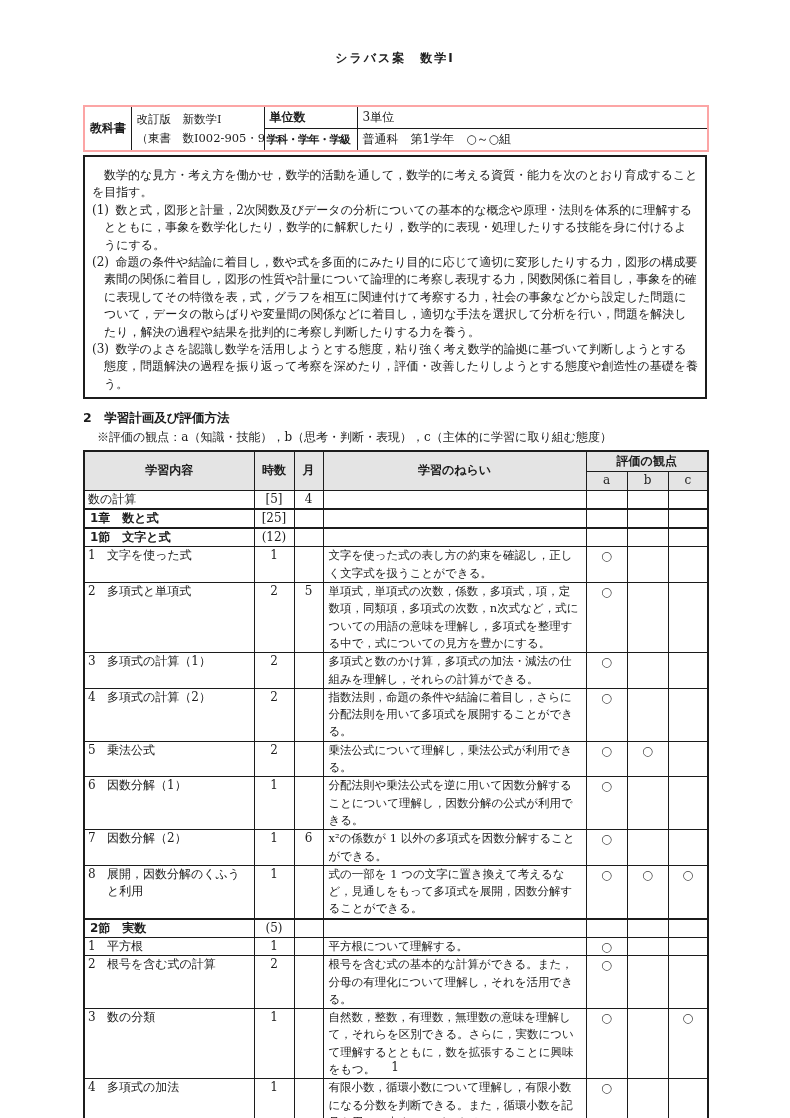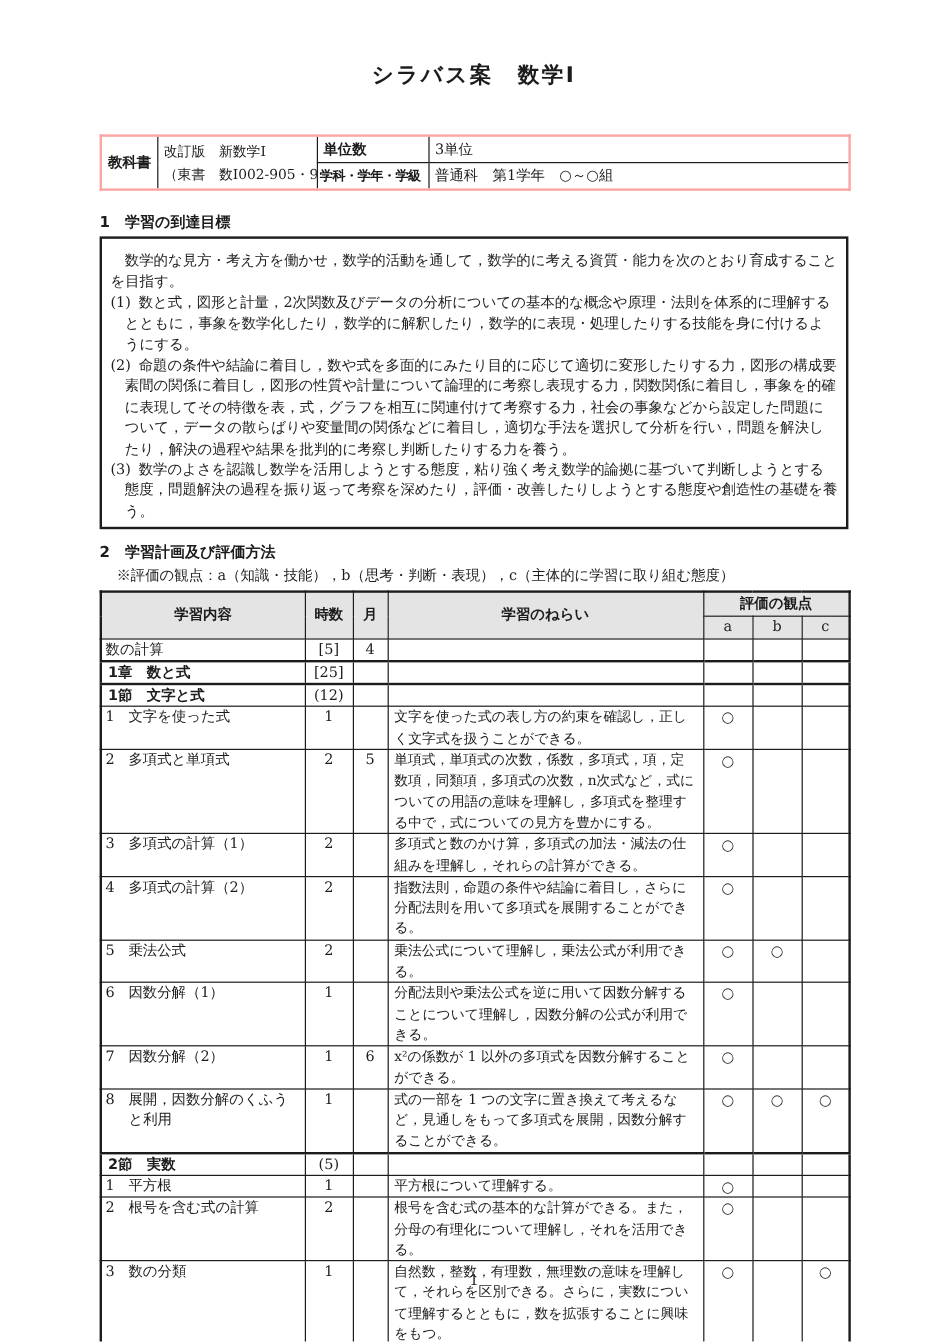--- a/index.html
+++ b/index.html
@@ -17,21 +17,21 @@
   .content {
     position: absolute;
     left: 83px; top: 0;
     width: 624px;
   }
 
   
   .doc-title {
     margin: 50px 0 0 0;
     text-align: center;
-    font-size: 18px;
+    font-size: 12px;
     font-weight: bold;
     letter-spacing: 2px;
     font-family: "DejaVu Sans", "Liberation Sans", sans-serif;
   }
 
   
   table { border-collapse: collapse; }
   .info-table {
     width: 624px;
     margin-top: 38px;
@@ -146,21 +146,20 @@
         <td class="lbl">単位数</td>
         <td>3単位</td>
       </tr>
       <tr>
         <td class="lbl lbl-tight">学科・学年・学級</td>
         <td>普通科　第1学年　○～○組</td>
       </tr>
     </tbody>
   </table>
 
-  <div class="sec-heading gothic">1　学習の到達目標</div>
 
   <div class="goals-box">
     <p class="goals-intro">数学的な見方・考え方を働かせ，数学的活動を通して，数学的に考える資質・能力を次のとおり育成することを目指す。</p>
     <div>
         <p class="goal-item"><span class="goal-num">(1)</span><span>数と式，図形と計量，2次関数及びデータの分析についての基本的な概念や原理・法則を体系的に理解するとともに，事象を数学化したり，数学的に解釈したり，数学的に表現・処理したりする技能を身に付けるようにする。</span></p>
         <p class="goal-item"><span class="goal-num">(2)</span><span>命題の条件や結論に着目し，数や式を多面的にみたり目的に応じて適切に変形したりする力，図形の構成要素間の関係に着目し，図形の性質や計量について論理的に考察し表現する力，関数関係に着目し，事象を的確に表現してその特徴を表，式，グラフを相互に関連付けて考察する力，社会の事象などから設定した問題について，データの散らばりや変量間の関係などに着目し，適切な手法を選択して分析を行い，問題を解決したり，解決の過程や結果を批判的に考察し判断したりする力を養う。</span></p>
         <p class="goal-item"><span class="goal-num">(3)</span><span>数学のよさを認識し数学を活用しようとする態度，粘り強く考え数学的論拠に基づいて判断しようとする態度，問題解決の過程を振り返って考察を深めたり，評価・改善したりしようとする態度や創造性の基礎を養う。</span></p>
       </div>
   </div>
 

